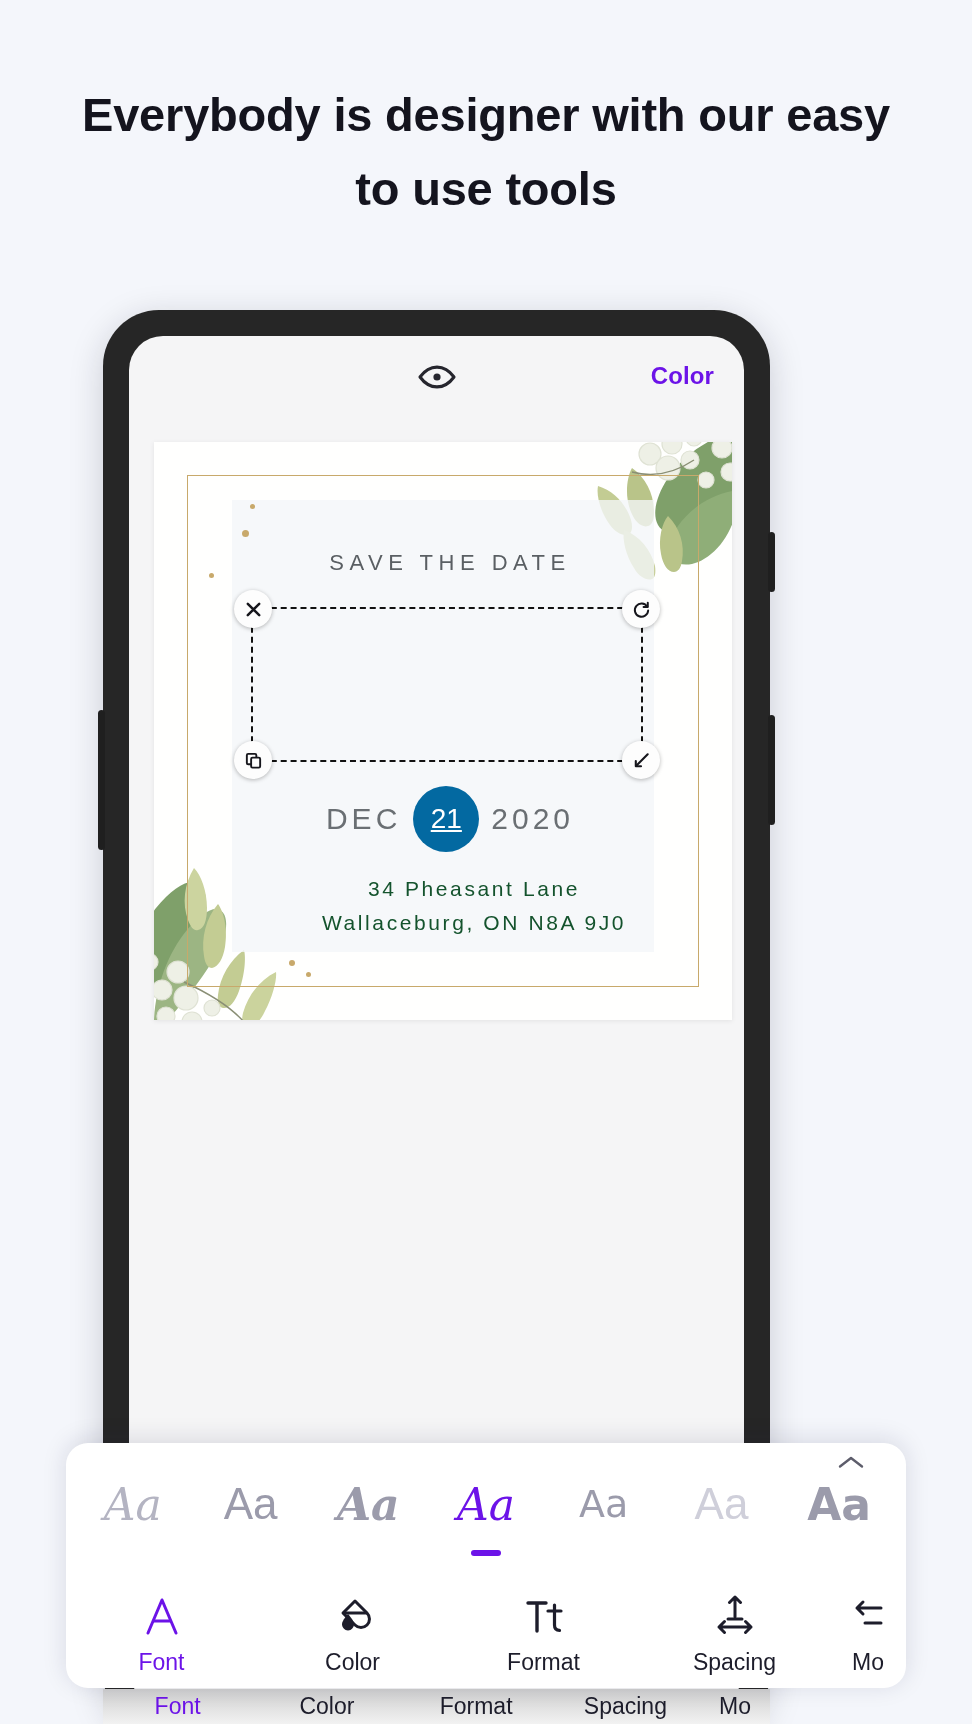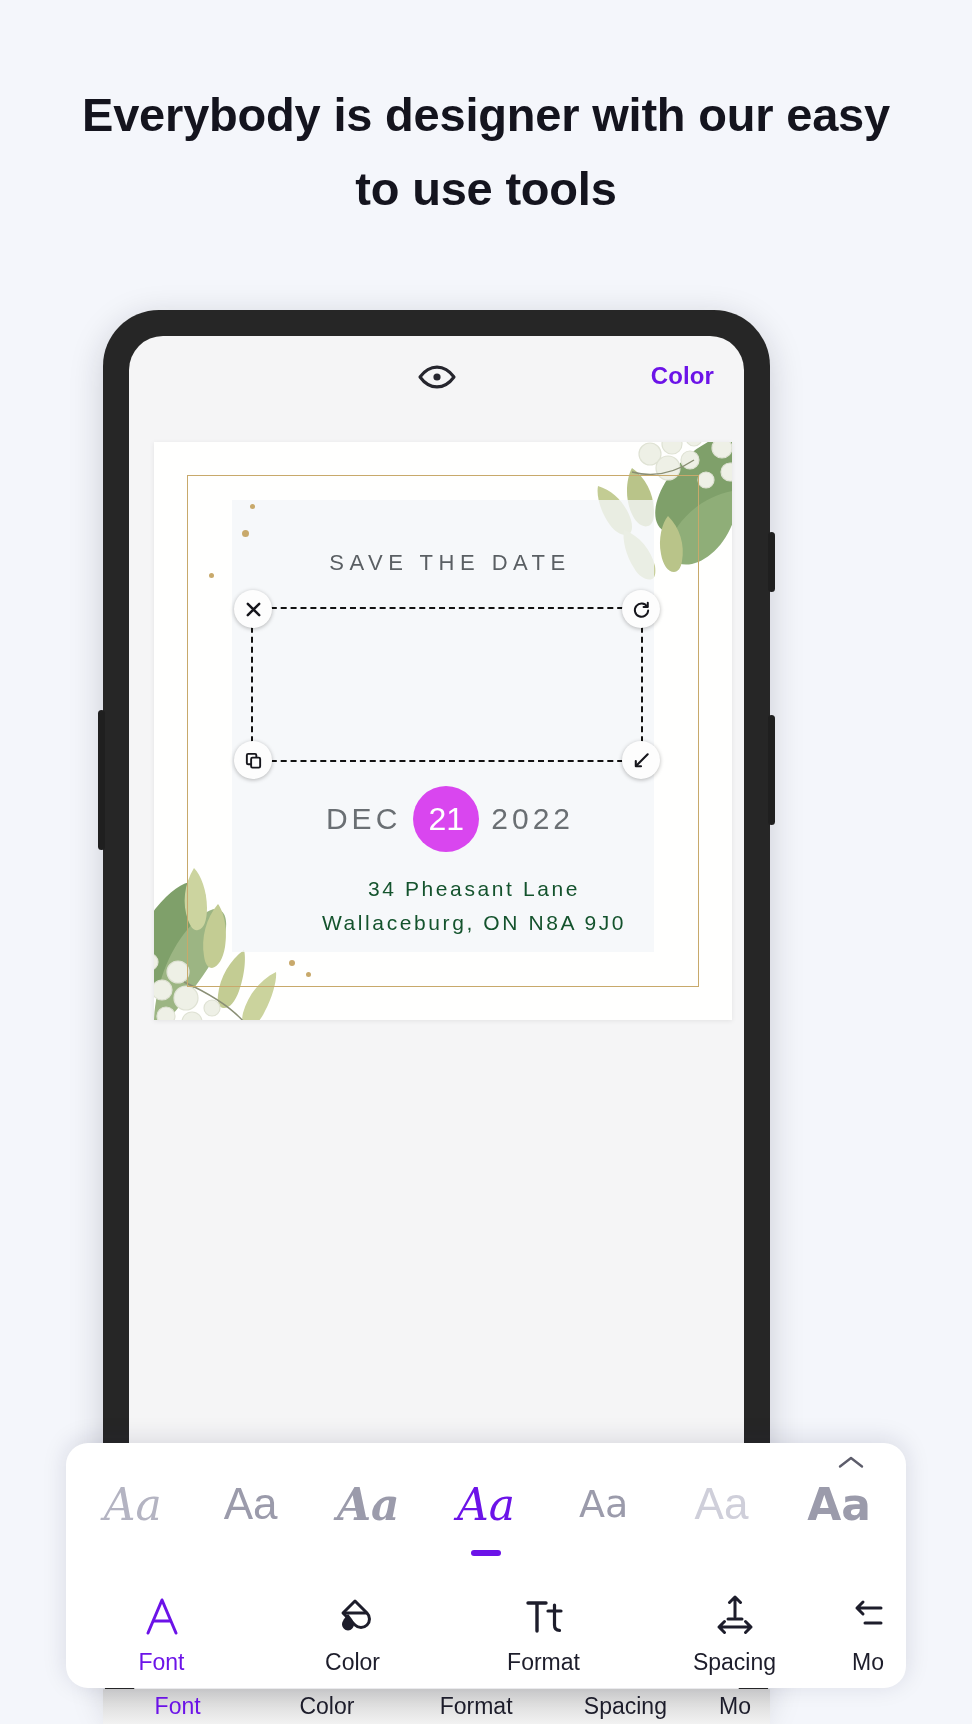--- a/index.html
+++ b/index.html
@@ -139,28 +139,29 @@
     letter-spacing: 4px;
     color: #6a6f73;
     display: flex;
     align-items: center;
     justify-content: center;
     gap: 4px;
   }
   .day-circle {
     width: 66px; height: 66px;
     border-radius: 50%;
-    background: #d946ef;
+    background: #0369a1;
     color: #fff;
     display: flex;
     align-items: center;
     justify-content: center;
-    font-size: 32px;
+    font-size: 28px;
     letter-spacing: 0;
     margin: 0 8px;
+    text-decoration: underline;
   }
   .addr {
     top: 430px;
     font-size: 21px;
     letter-spacing: 2.6px;
     line-height: 1.62;
     color: #14532d;
     margin-left: 24px;
   }
 
@@ -356,21 +357,21 @@
         <span class="dot" style="left:55px;top:131px;width:5px;height:5px;"></span>
         <span class="dot" style="left:135px;top:518px;width:6px;height:6px;"></span>
         <span class="dot" style="left:152px;top:530px;width:5px;height:5px;"></span>
 
         <div class="card-text save-date">SAVE THE DATE</div>
 
 
         <div class="card-text date-row">
           <span>DEC</span>
           <span class="day-circle">21</span>
-          <span>2022</span>
+          <span>2020</span>
         </div>
 
         <div class="card-text addr">
           <div>34 Pheasant Lane</div>
           <div>Wallaceburg, ON N8A 9J0</div>
         </div>
 
         <div class="sel-box">
           <span class="handle h-tl">
             <svg viewBox="0 0 20 20">

